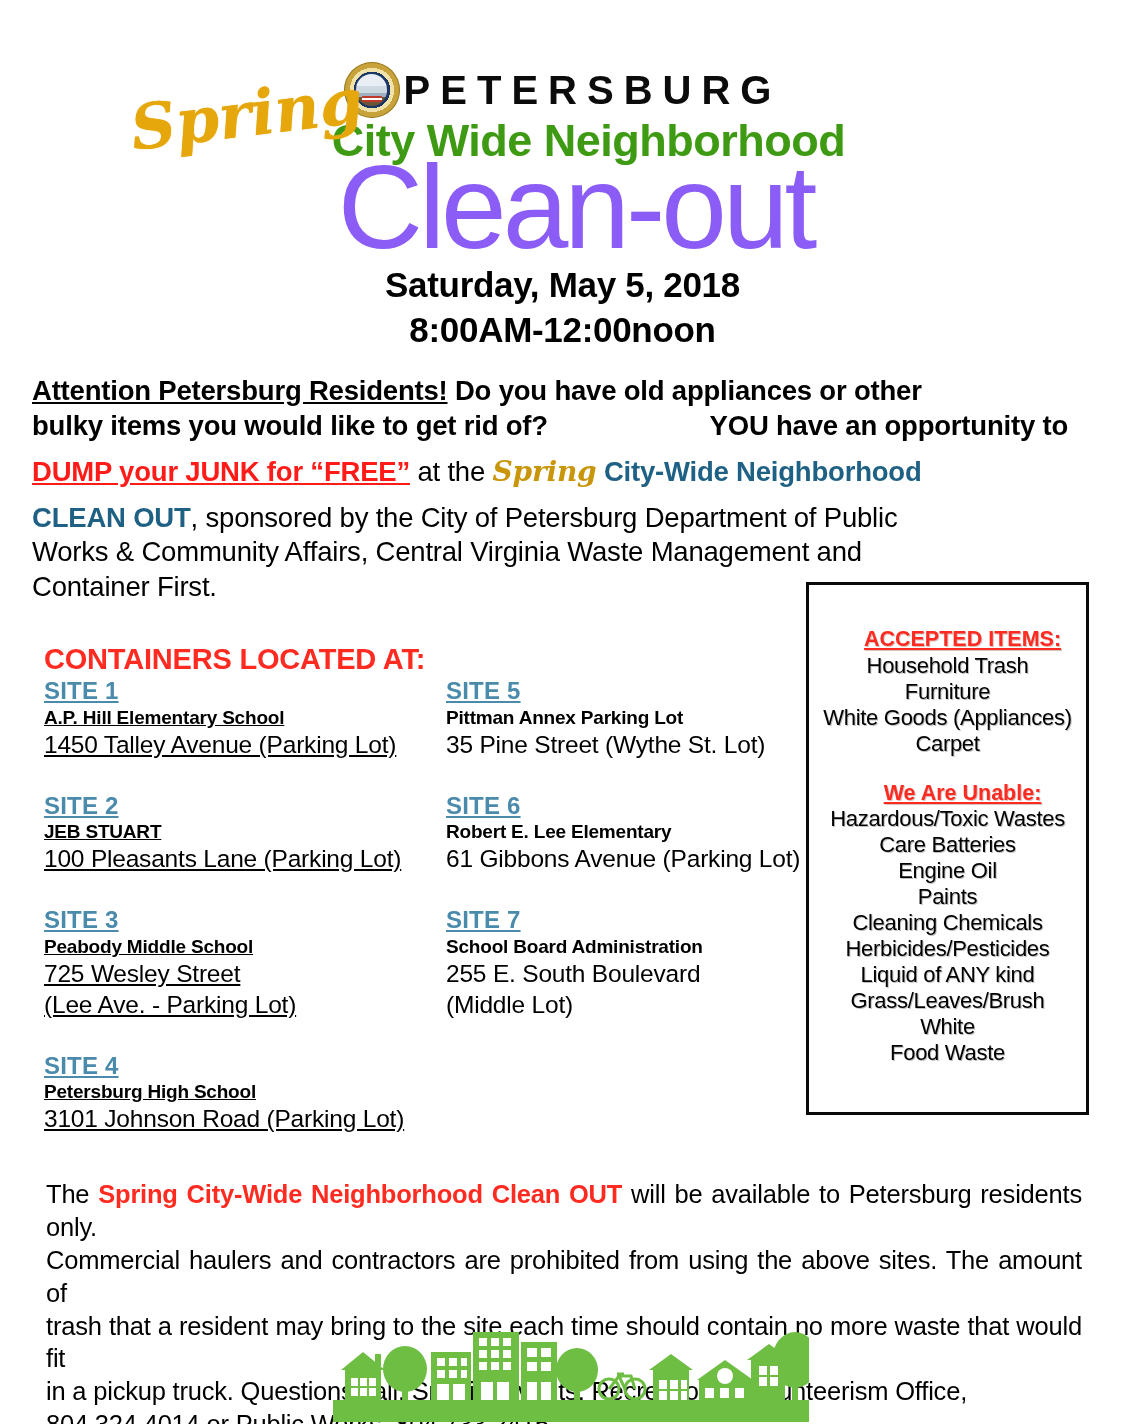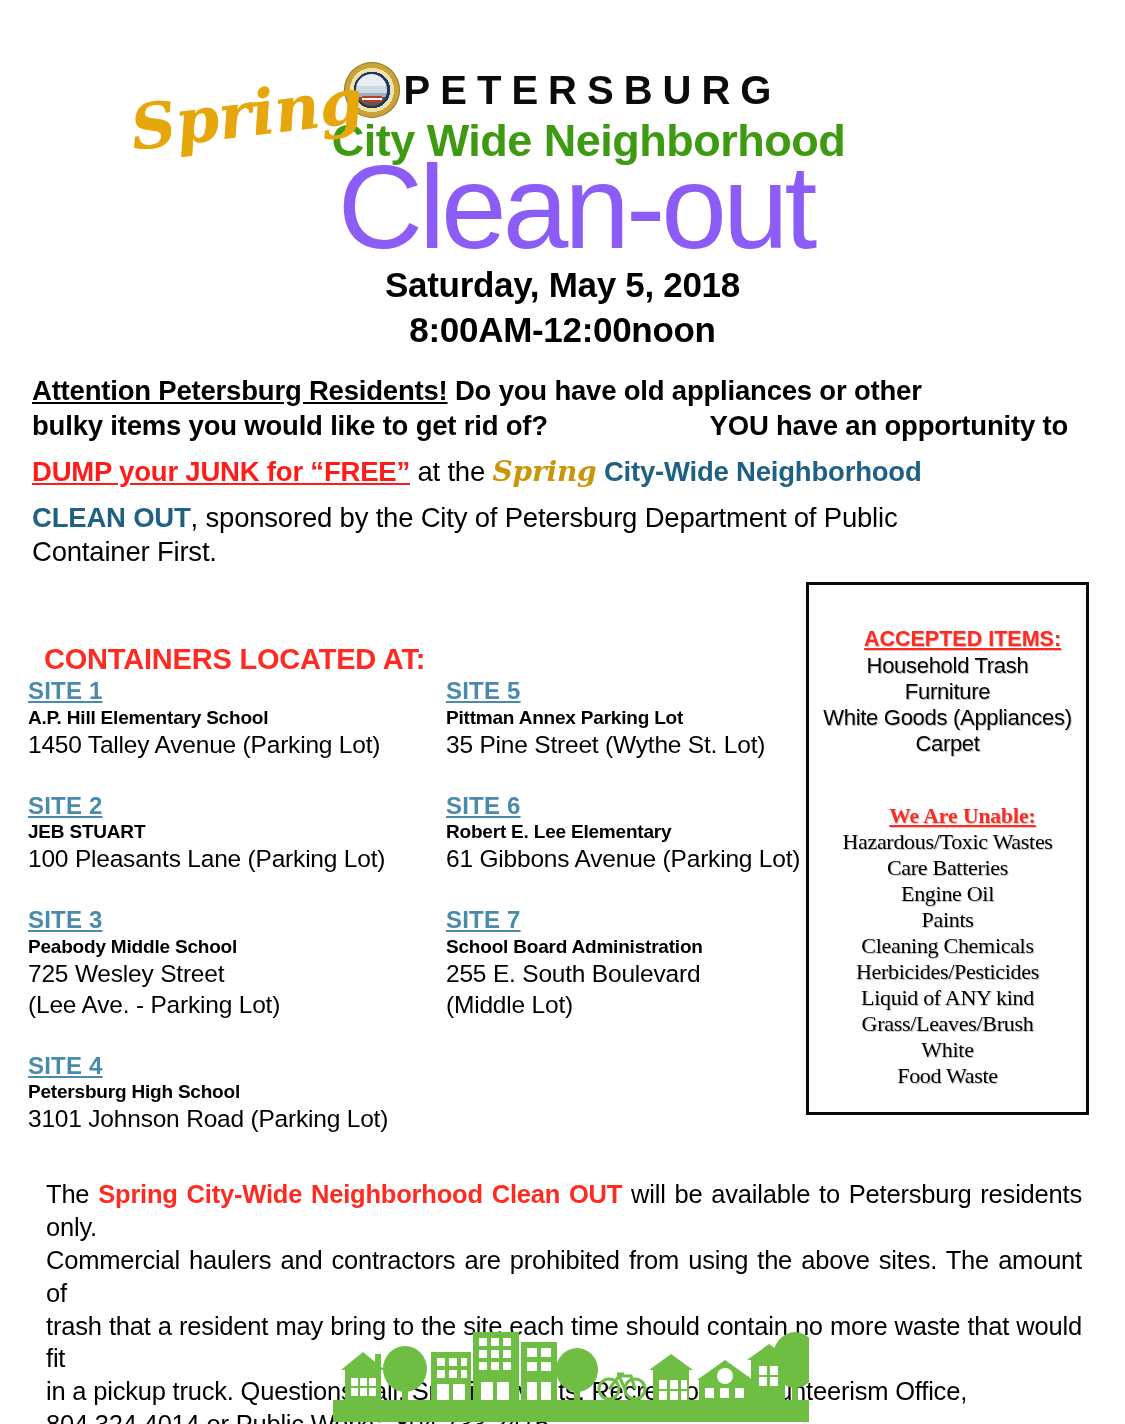--- a/index.html
+++ b/index.html
@@ -89,21 +89,21 @@
   .gap-l{margin-top:11px;}
 
   
   .containers-h{
     position:absolute;left:44px;top:643px;
     font-size:29px;font-weight:bold;color:#FF2A20;letter-spacing:-0.2px;
   }
 
   
   .sites-col{position:absolute;}
-  .col1{left:28px;top:676px;width:400px;}
+  .col1{left:44px;top:676px;width:400px;text-decoration:underline;}
   .col2{left:446px;top:676px;width:360px;}
   .site{margin-bottom:0;}
   .site + .site{margin-top:30px;}
   .site-label{
     color:#4A8AAB;font-weight:bold;font-size:24px;
     text-decoration:underline;line-height:1.24;letter-spacing:0.2px;
     display:inline-block;
   }
   .site-name{font-weight:bold;font-size:19px;line-height:1.26;letter-spacing:-0.2px;}
   .site-addr{font-size:24.5px;line-height:1.26;letter-spacing:-0.2px;}
@@ -117,21 +117,21 @@
   .items-box .sec-title{
     color:#FF2A20;font-weight:bold;font-size:21.5px;
     text-decoration:underline;line-height:1.2;
   }
   .items-box .it{
     font-size:22px;line-height:1.18;letter-spacing:-0.3px;
     text-shadow:1px 1px 0 rgba(140,140,140,0.55);
   }
   .items-box .sec-title{text-shadow:1px 1px 0 rgba(170,120,120,0.45);padding-left:30px;}
   .accepted-wrap{margin-top:42px;}
-  .unable-wrap{margin-top:47px;font-family:Liberation Serif, serif;}
+  .unable-wrap{margin-top:24px;}
 
   
   .outro{
     position:absolute;left:46px;top:1178px;width:1036px;
     font-size:25.5px;line-height:1.29;text-align:justify;letter-spacing:-0.2px;
   }
   .outro .red{color:#FF2A20;font-weight:bold;}
   .outro .ln{display:block;}
 
   
@@ -168,20 +168,21 @@
   </div>
 
   <div class="intro">
     <span class="ln"><span class="u">Attention Petersburg Residents!</span><span class="b"> Do you have old appliances or other</span></span>
     <span class="ln j">
         <span class="b">bulky items you would like to get rid of?</span>
         <span class="b">YOU have an opportunity to</span>
       </span>
     <span class="ln gap-l"><span class="red">DUMP your JUNK for “FREE”</span><span> at the </span><span class="spring-inline">Spring</span><span class="teal"> City-Wide Neighborhood</span></span>
     <span class="ln gap-l"><span class="teal">CLEAN OUT</span><span>, sponsored by the City of Petersburg Department of Public</span></span>
+    <span class="ln">Works &amp; Community Affairs, Central Virginia Waste Management and</span>
     <span class="ln">Container First.</span>
   </div>
 
   <div class="containers-h">CONTAINERS LOCATED AT:</div>
 
   <div class="sites-col col1">
 
     <div class="site">
       <span class="site-label">SITE 1</span>
       <div class="site-name">A.P. Hill Elementary School</div>

